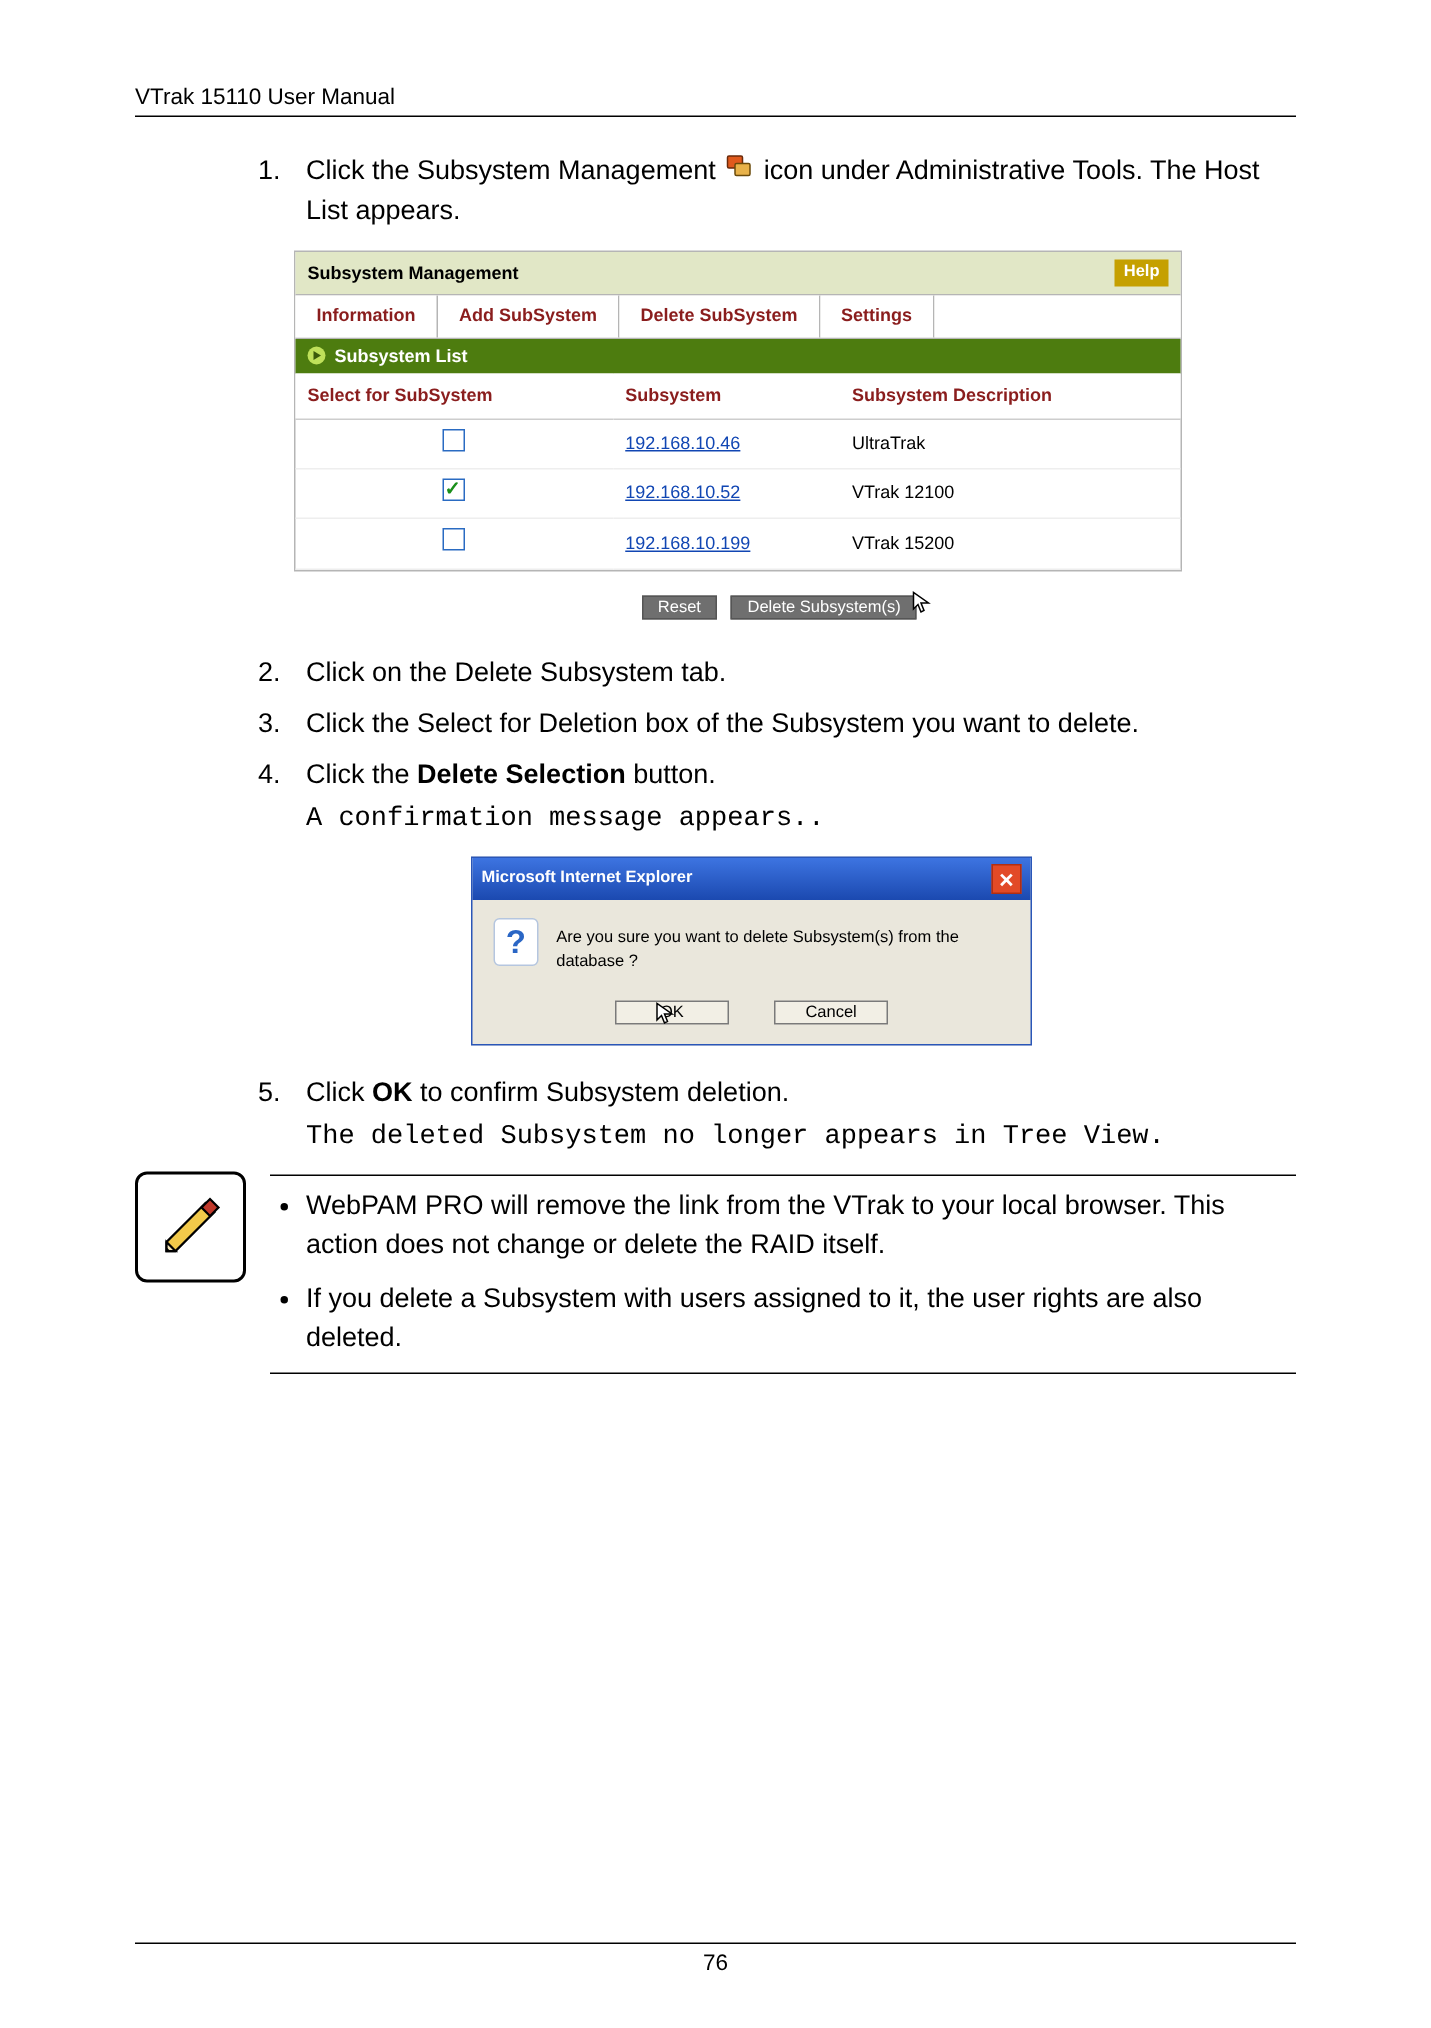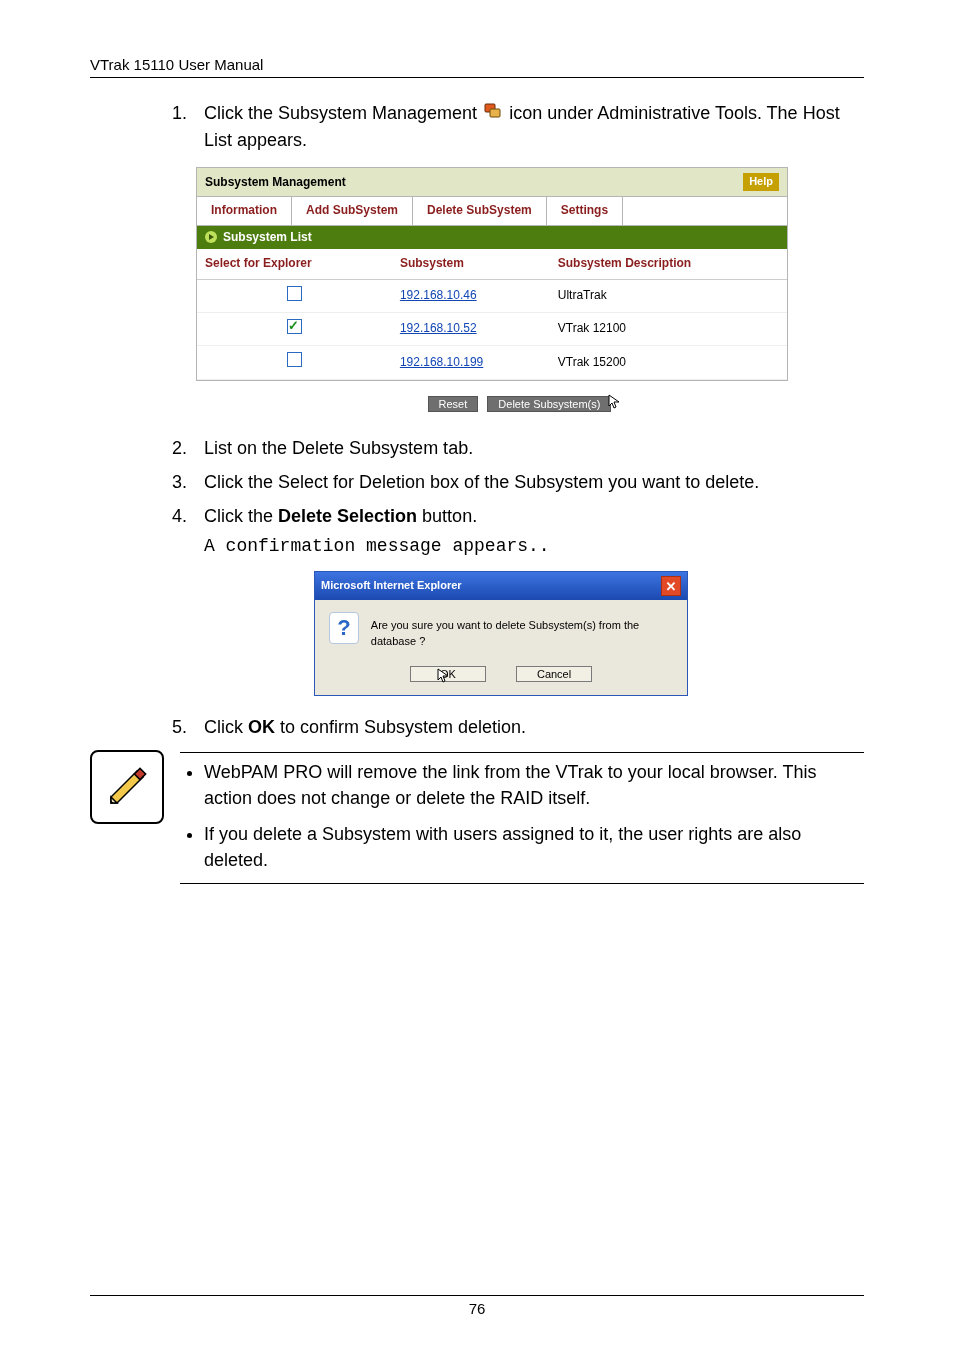--- a/index.html
+++ b/index.html
@@ -350,21 +350,21 @@
             <span class="bullet-arrow">
               <svg width="8" height="8" viewBox="0 0 8 8">
                   <polygon points="2,1 7,4 2,7" fill="#3a5a0a"></polygon>
                 </svg>
             </span>
             <span>Subsystem List</span>
           </div>
           <table class="subsys-table">
             <thead>
               <tr>
-                <th>Select for Explorer</th>
+                <th>Select for SubSystem</th>
                 <th>Subsystem</th>
                 <th>Subsystem Description</th>
               </tr>
             </thead>
             <tbody>
               <tr>
                 <td style="text-align:center"><span class="chk"></span></td>
                 <td class="link-cell"><span class="link">192.168.10.46</span></td>
                 <td>UltraTrak</td>
               </tr>
@@ -386,21 +386,21 @@
           <button class="panel-btn">Delete Subsystem(s)</button>
           <span class="cursor-arrow">
             <svg class="cursor-svg" viewBox="0 0 16 16">
               <polygon points="1,1 1,12 4,9 6,14 8,13 6,8 11,8" fill="#fff" stroke="#000" stroke-width="1"></polygon>
             </svg>
           </span>
         </div>
       </div>
     </li>
 
-    <li>List on the Delete Subsystem tab.</li>
+    <li>Click on the Delete Subsystem tab.</li>
 
     <li>Click the Select for Deletion box of the Subsystem you want to delete.</li>
 
     <li>
       <span>Click the </span><strong>Delete Selection</strong><span> button.</span>
       <span class="li-body">A confirmation message appears..</span>
 
       
       <div class="dialog-wrap">
         <div class="dialog">
@@ -420,20 +420,21 @@
               </svg>
             </span>
             <button class="dialog-btn">Cancel</button>
           </div>
         </div>
       </div>
     </li>
 
     <li>
       <span>Click </span><strong>OK</strong><span> to confirm Subsystem deletion.</span>
+      <span class="li-body">The deleted Subsystem no longer appears in Tree View.</span>
     </li>
   </ol>
 
   <div class="notes-row">
     <span class="notes-icon">
       <svg class="pencil-svg" viewBox="0 0 48 48">
         <polygon points="8,40 14,40 40,14 34,8 8,34" fill="#f2c94a" stroke="#000" stroke-width="1.5"></polygon>
         <polygon points="8,40 14,40 8,34" fill="#f5e6b8" stroke="#000" stroke-width="1.5"></polygon>
         <polygon points="8,40 10.5,40 8,37.5" fill="#000"></polygon>
         <rect x="33" y="7" width="8" height="8" transform="rotate(45 37 11)" fill="#c0392b" stroke="#000" stroke-width="1.5"></rect>

